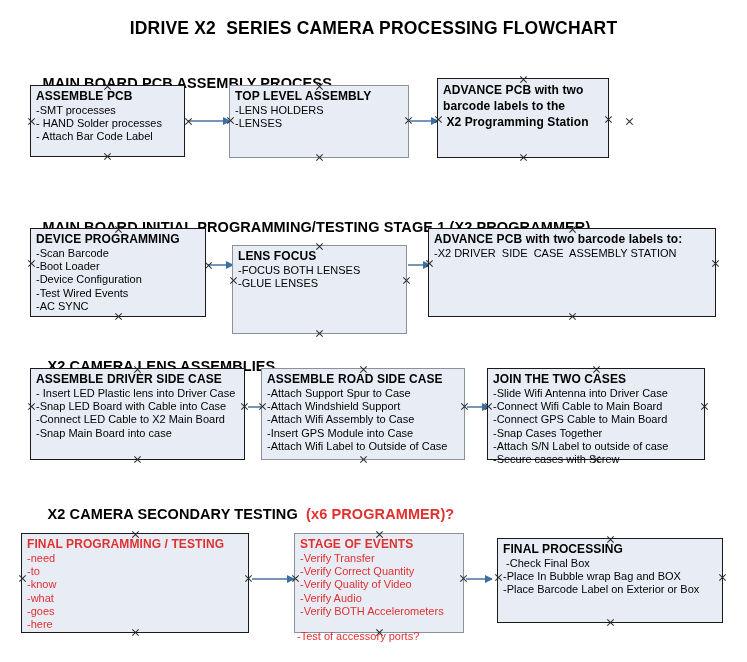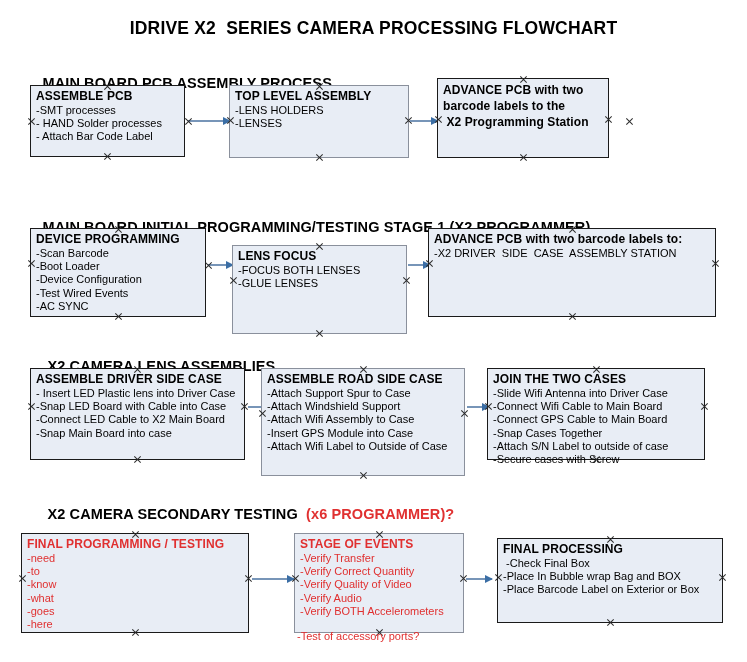--- a/index.html
+++ b/index.html
@@ -222,21 +222,21 @@
     <div class="handle" style="left:50%; top:0;"></div>
     <div class="handle" style="left:50%; top:100%;"></div>
     <div class="handle" style="left:0; top:42%;"></div>
     <div class="handle" style="left:100%; top:42%;"></div>
   </div>
 
   <div class="conn" style="left:248px; top:406px; width:20px;">
     <div class="arrowhead"></div>
   </div>
 
-  <div class="node border-gray" style="left:261px; top:368px; width:204px; height:108px;">
+  <div class="node border-gray" style="left:261px; top:368px; width:204px; height:92px;">
     <div class="title">ASSEMBLE ROAD SIDE CASE</div>
     <div class="line">-Attach Support Spur to Case</div>
     <div class="line">-Attach Windshield Support</div>
     <div class="line">-Attach Wifi Assembly to Case</div>
     <div class="line">-Insert GPS Module into Case</div>
     <div class="line">-Attach Wifi Label to Outside of Case</div>
     <div class="handle" style="left:50%; top:0;"></div>
     <div class="handle" style="left:50%; top:100%;"></div>
     <div class="handle" style="left:0; top:42%;"></div>
     <div class="handle" style="left:100%; top:42%;"></div>

